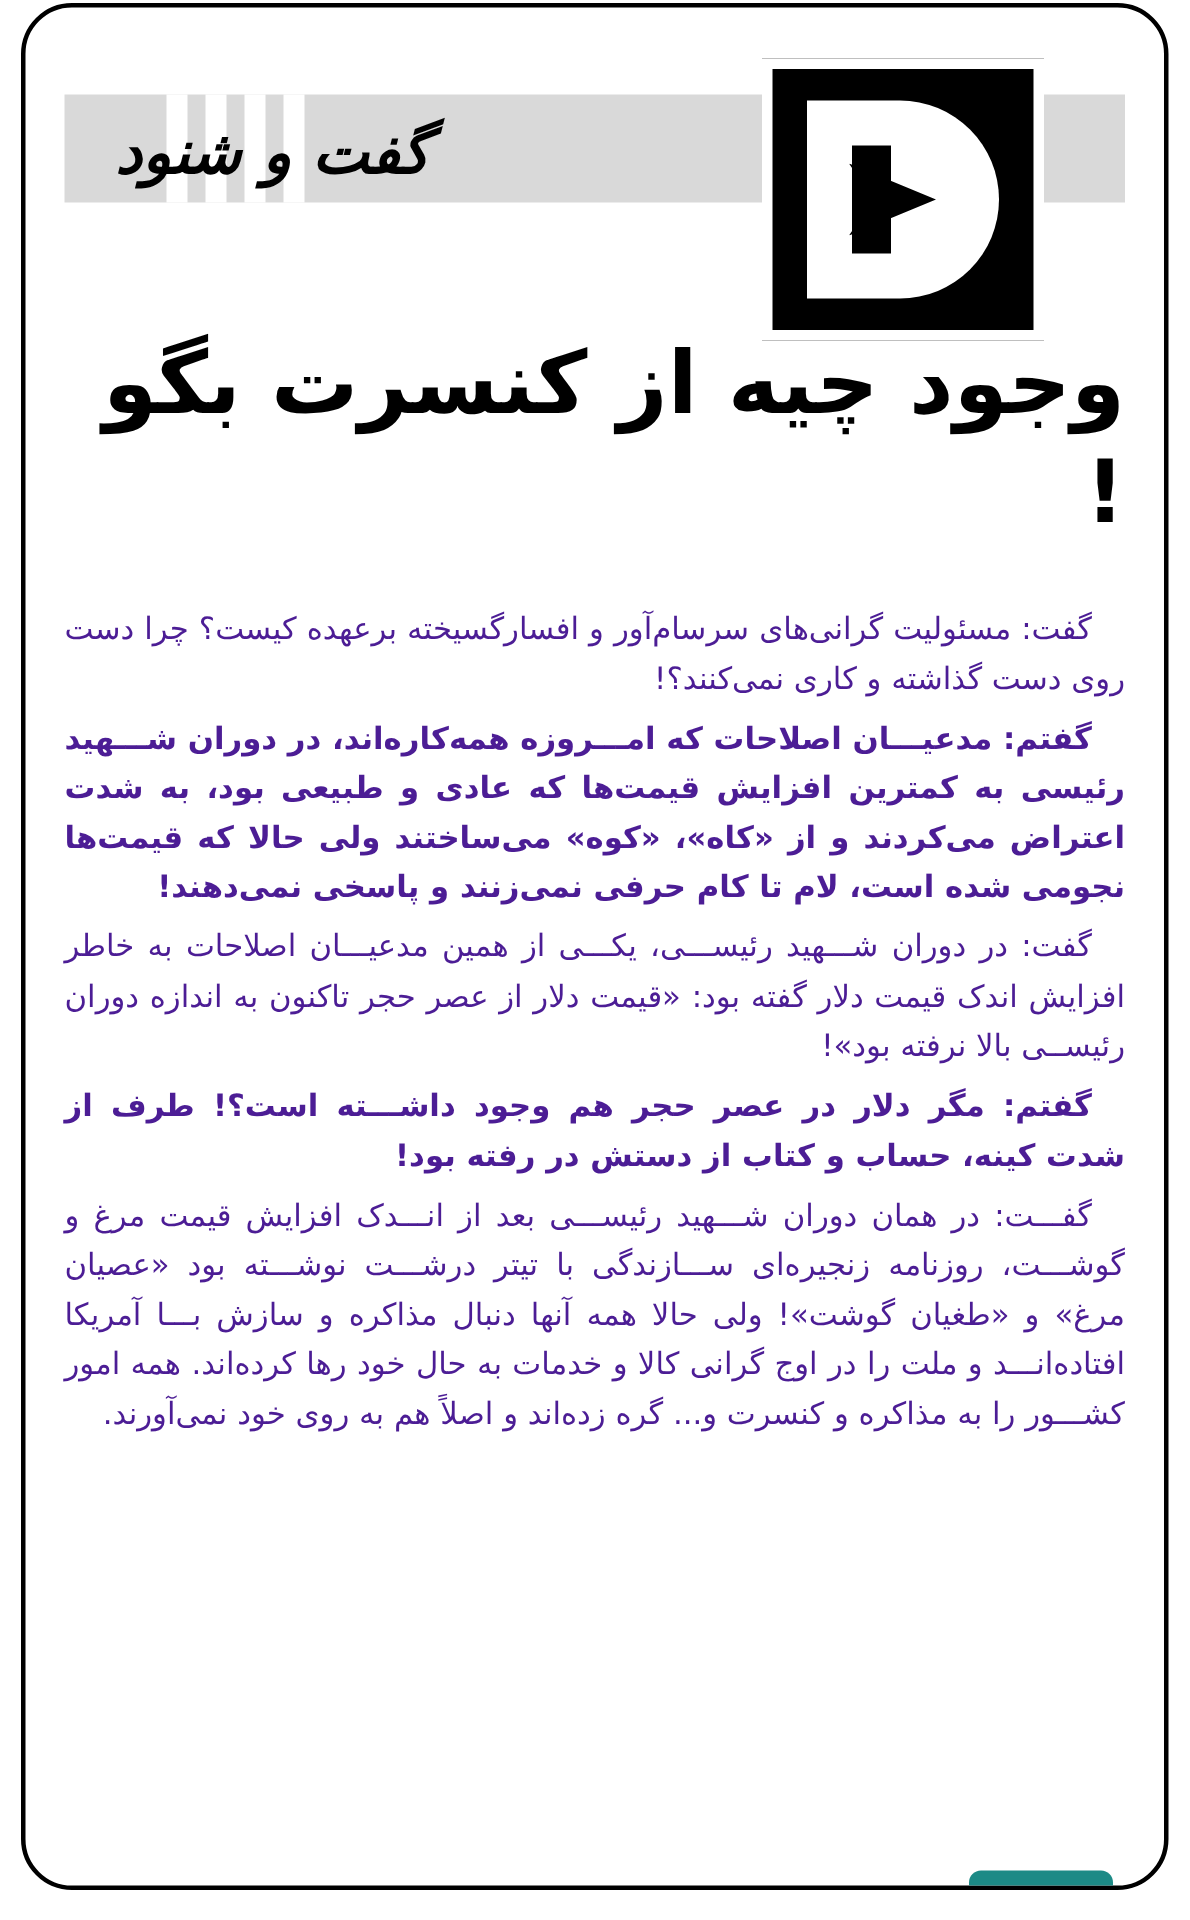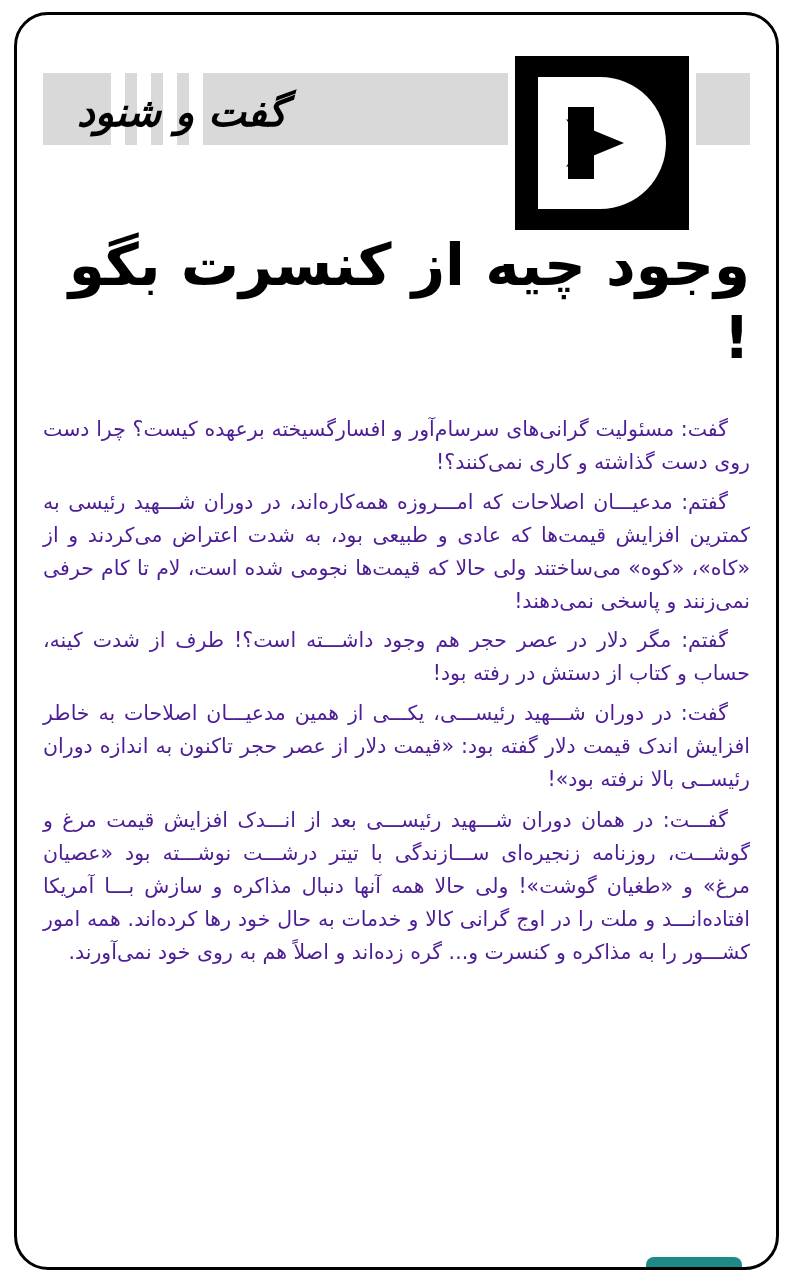--- a/index.html
+++ b/index.html
@@ -19,21 +19,21 @@
     width: 793px;
     height: 1280px;
     background: #ffffff;
     box-sizing: border-box;
   }
 
   
   .frame {
     position: absolute;
     left: 14px;
-    top: 12px;
+    top: 2px;
     width: 765px;
     height: 1258px;
     border: 3px solid #000;
     border-radius: 34px;
     box-sizing: border-box;
     overflow: hidden;
     background: #fff;
   }
 
   .inner {
@@ -156,21 +156,21 @@
   .para {
     margin: 0 0 7px 0;
     font-size: 20.5px;
     line-height: 1.62;
     text-indent: 22px;
   }
   .para.q {
     font-weight: normal;
   }
   .para.a {
-    font-weight: normal;
+    font-weight: bold;
     font-size: 20.5px;
     line-height: 1.6;
   }
 
   
   .footer-chip {
     position: absolute;
     right: 34px;
     bottom: -6px;
     width: 96px;
@@ -206,21 +206,21 @@
             <div class="logo-notch"></div>
           </div>
         </div>
       </div>
 
       <h1 class="headline">وجود چیه از کنسرت بگو !</h1>
 
       <div class="body-copy">
         <p class="para q">گفت: مسئولیت گرانی‌های سرسام‌آور و افسارگسیخته برعهده کیست؟ چرا دست روی دست گذاشته و کاری نمی‌کنند؟!</p>
         <p class="para a">گفتم: مدعیـــان اصلاحات که امـــروزه همه‌کاره‌اند، در دوران شـــهید رئیسی به کمترین افزایش قیمت‌ها که عادی و طبیعی بود، به شدت اعتراض می‌کردند و از «کاه»، «کوه» می‌ساختند ولی حالا که قیمت‌ها نجومی شده است، لام تا کام حرفی نمی‌زنند و پاسخی نمی‌دهند!</p>
+        <p class="para q">گفت: در دوران شـــهید رئیســـی، یکـــی از همین مدعیـــان اصلاحات به خاطر افزایش اندک قیمت دلار گفته بود: «قیمت دلار از عصر حجر تاکنون به اندازه دوران رئیســی بالا نرفته بود»!</p>
         <p class="para a">گفتم: مگر دلار در عصر حجر هم وجود داشـــته است؟! طرف از شدت کینه، حساب و کتاب از دستش در رفته بود!</p>
-        <p class="para q">گفت: در دوران شـــهید رئیســـی، یکـــی از همین مدعیـــان اصلاحات به خاطر افزایش اندک قیمت دلار گفته بود: «قیمت دلار از عصر حجر تاکنون به اندازه دوران رئیســی بالا نرفته بود»!</p>
         <p class="para q">گفـــت: در همان دوران شـــهید رئیســـی بعد از انـــدک افزایش قیمت مرغ و گوشـــت، روزنامه زنجیره‌ای ســـازندگی با تیتر درشـــت نوشـــته بود «عصیان مرغ» و «طغیان گوشت»! ولی حالا همه آنها دنبال مذاکره و سازش بـــا آمریکا افتاده‌انـــد و ملت را در اوج گرانی کالا و خدمات به حال خود رها کرده‌اند. همه امور کشـــور را به مذاکره و کنسرت و... گره زده‌اند و اصلاً هم به روی خود نمی‌آورند.</p>
       </div>
 
     </div>
     <div class="footer-chip"></div>
   </div>
 </div>
 
 </body></html>

